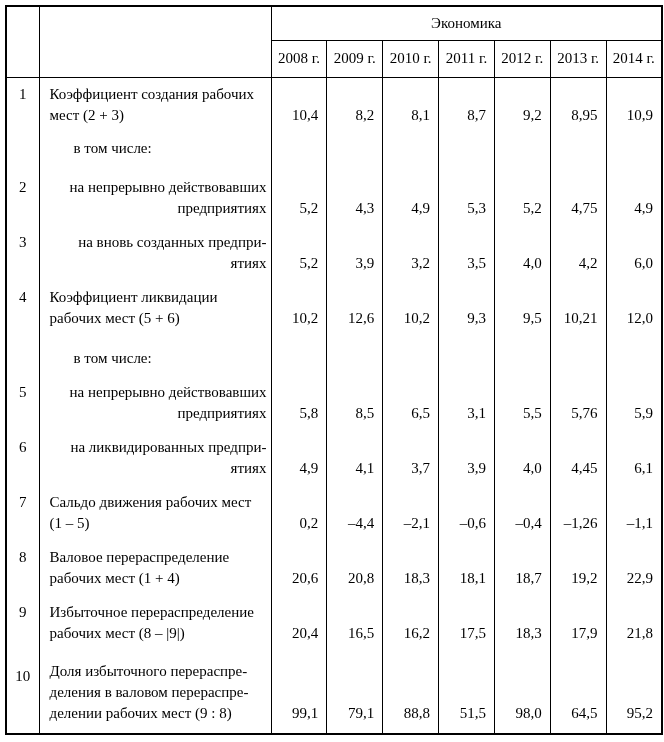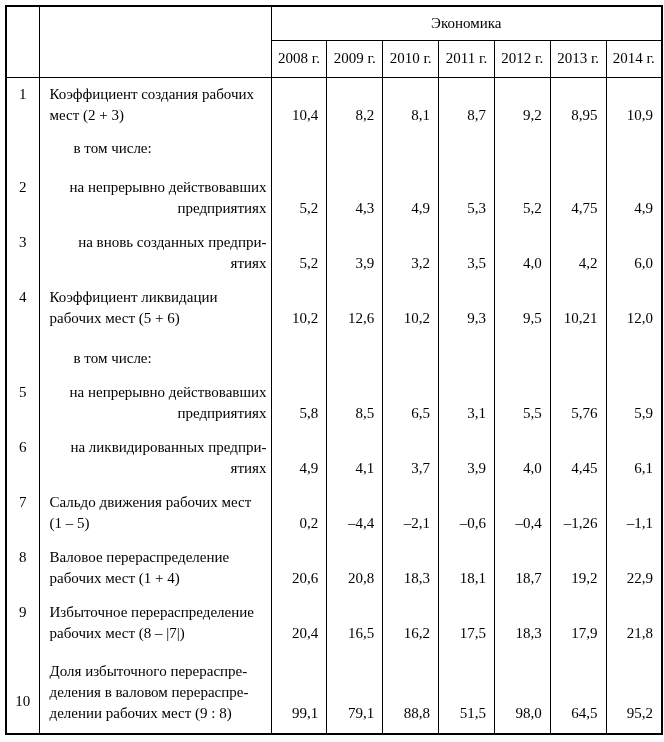--- a/index.html
+++ b/index.html
@@ -233,32 +233,32 @@
           <td class="val">18,1</td>
           <td class="val">18,7</td>
           <td class="val">19,2</td>
           <td class="val">22,9</td>
         </tr>
         <tr style="height: 55px;">
           <td class="num">
             <div style="margin-bottom: 30px;">9</div>
           </td>
           <td class="label ind-main">Избыточное перераспределение
-рабочих мест (8 – |7|)</td>
+рабочих мест (8 – |9|)</td>
           <td class="val">20,4</td>
           <td class="val">16,5</td>
           <td class="val">16,2</td>
           <td class="val">17,5</td>
           <td class="val">18,3</td>
           <td class="val">17,9</td>
           <td class="val">21,8</td>
         </tr>
         <tr style="height: 81px;">
           <td class="num">
-            <div style="margin-bottom: 21px;">10</div>
+            <div style="margin-bottom: 46px;">10</div>
           </td>
           <td class="label ind-main">Доля избыточного перераспре-
 деления в валовом перераспре-
 делении рабочих мест (9 : 8)</td>
           <td class="val">99,1</td>
           <td class="val">79,1</td>
           <td class="val">88,8</td>
           <td class="val">51,5</td>
           <td class="val">98,0</td>
           <td class="val">64,5</td>

